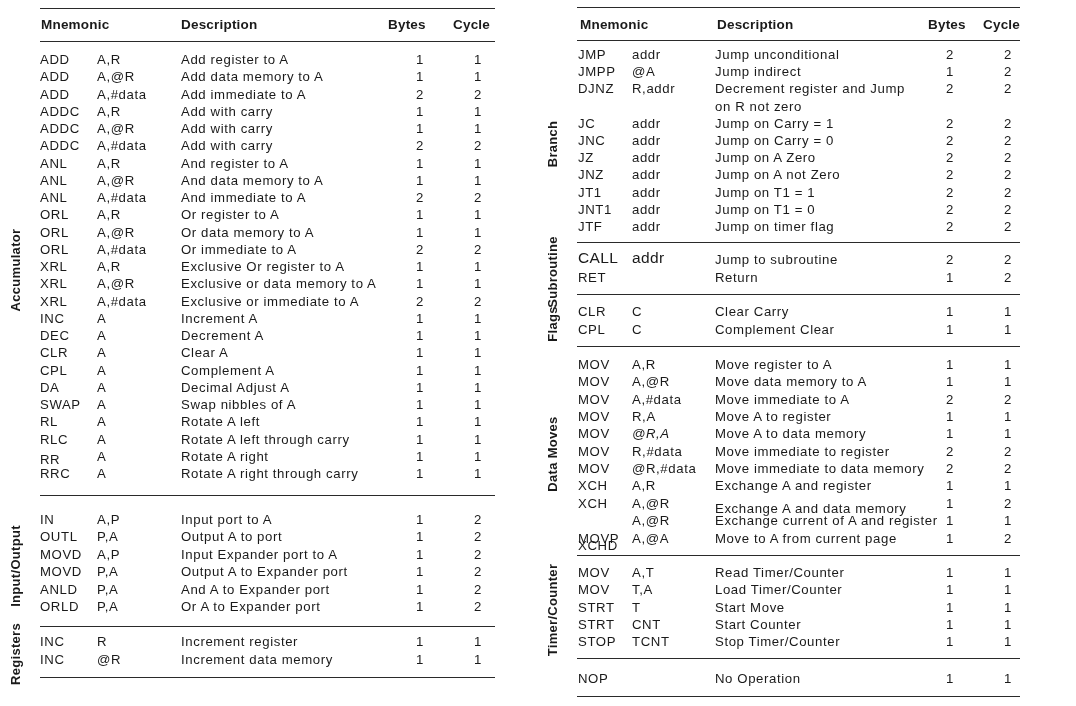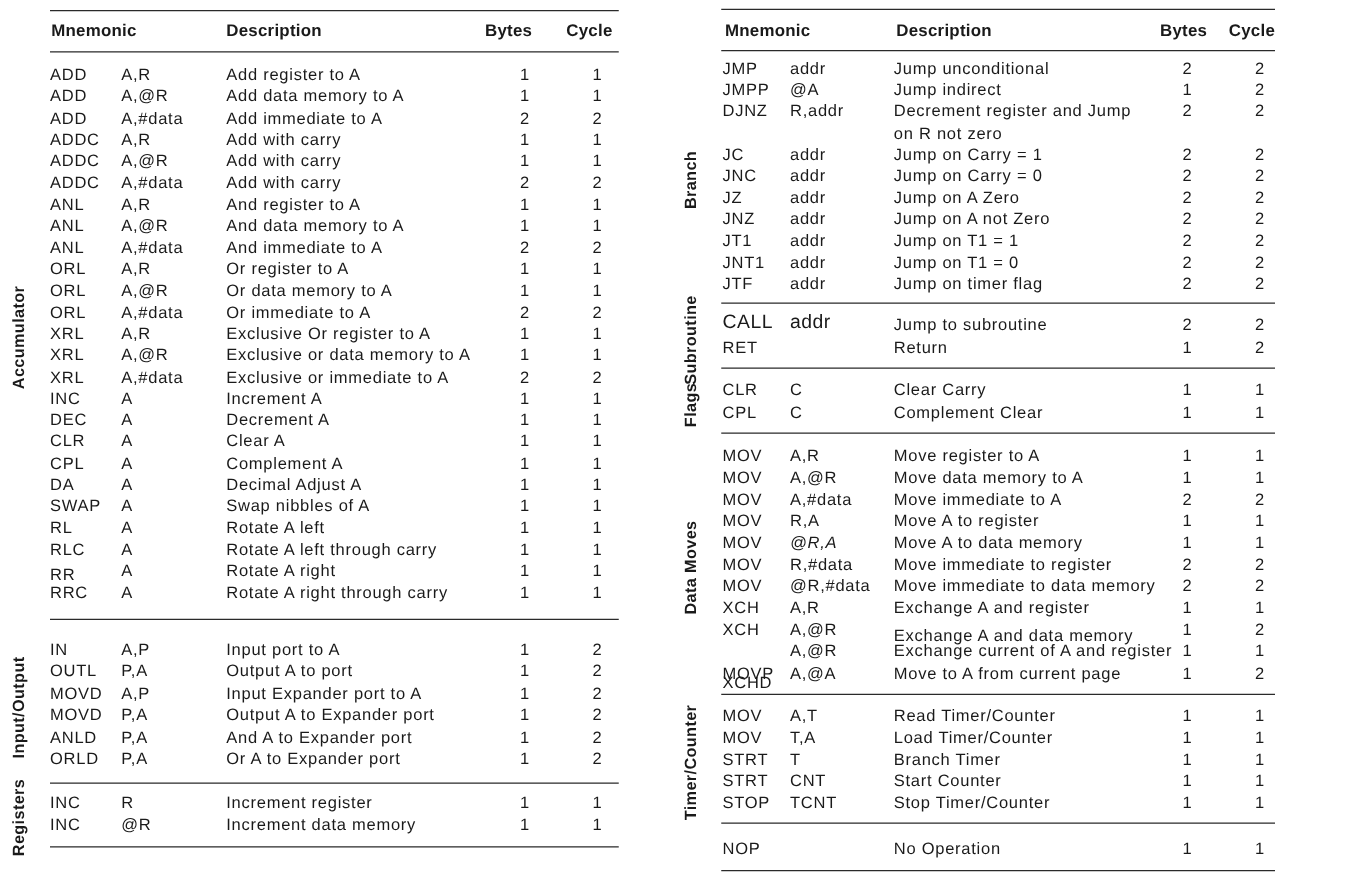--- a/index.html
+++ b/index.html
@@ -337,21 +337,21 @@
     <div class="cell" style="left: 715px; top: 565px;">Read Timer/Counter</div>
     <div class="cell num" style="left: 940px; top: 565px;">1</div>
     <div class="cell num" style="left: 998px; top: 565px;">1</div>
     <div class="cell" style="left: 578px; top: 582.35px;">MOV</div>
     <div class="cell" style="left: 632px; top: 582.35px;">T,A</div>
     <div class="cell" style="left: 715px; top: 582.35px;">Load Timer/Counter</div>
     <div class="cell num" style="left: 940px; top: 582.35px;">1</div>
     <div class="cell num" style="left: 998px; top: 582.35px;">1</div>
     <div class="cell" style="left: 578px; top: 599.7px;">STRT</div>
     <div class="cell" style="left: 632px; top: 599.7px;">T</div>
-    <div class="cell" style="left: 715px; top: 599.7px;">Branch Timer</div>
+    <div class="cell" style="left: 715px; top: 599.7px;">Start Move</div>
     <div class="cell num" style="left: 940px; top: 599.7px;">1</div>
     <div class="cell num" style="left: 998px; top: 599.7px;">1</div>
     <div class="cell" style="left: 578px; top: 617.05px;">STRT</div>
     <div class="cell" style="left: 632px; top: 617.05px;">CNT</div>
     <div class="cell" style="left: 715px; top: 617.05px;">Start Counter</div>
     <div class="cell num" style="left: 940px; top: 617.05px;">1</div>
     <div class="cell num" style="left: 998px; top: 617.05px;">1</div>
     <div class="cell" style="left: 578px; top: 634.4px;">STOP</div>
     <div class="cell" style="left: 632px; top: 634.4px;">TCNT</div>
     <div class="cell" style="left: 715px; top: 634.4px;">Stop Timer/Counter</div>

